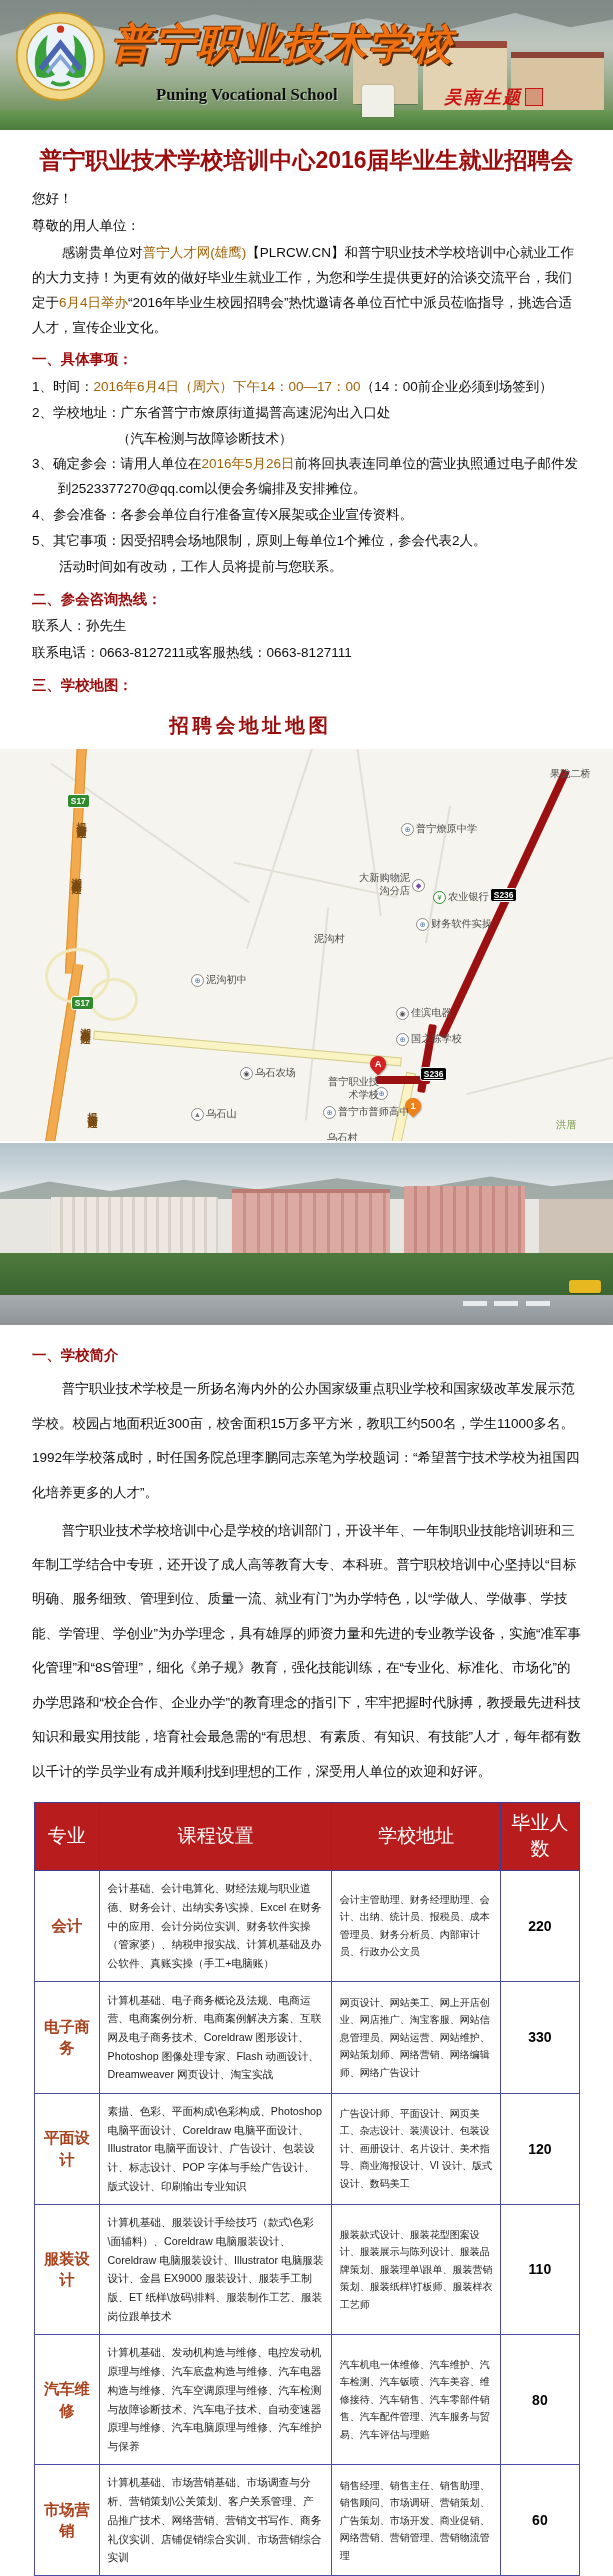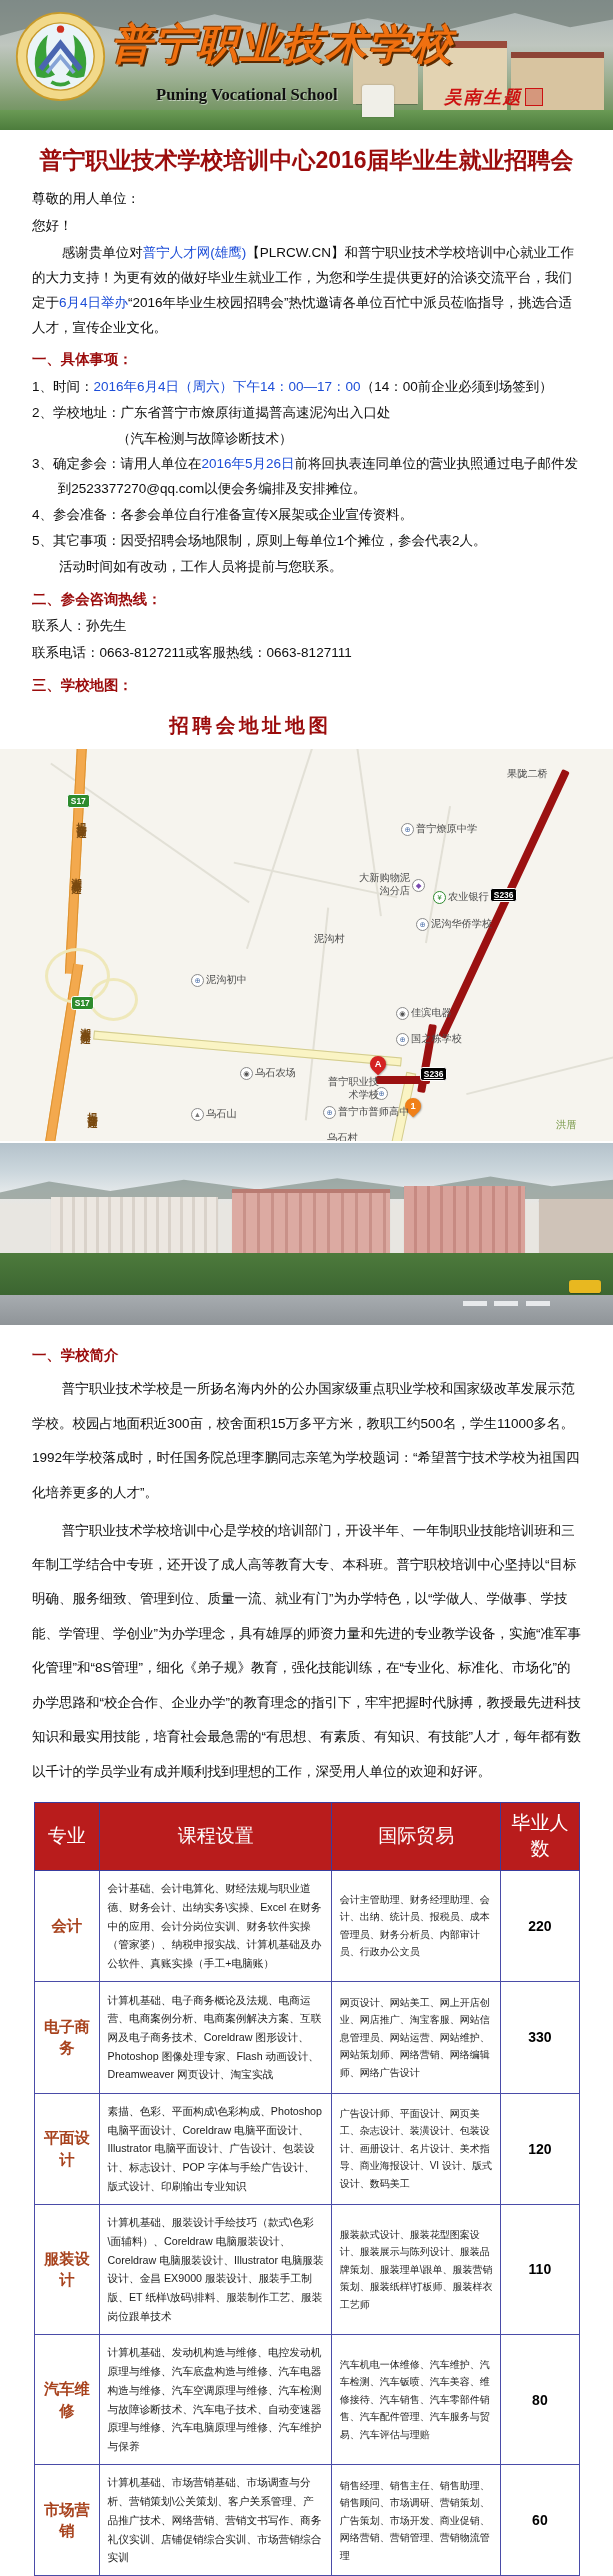--- a/index.html
+++ b/index.html
@@ -25,21 +25,21 @@
   .seal{display:inline-block;width:16px;height:16px;border:1.9px solid #cc1111;background:rgba(204,17,17,.25);
     vertical-align:-2.8px;margin-left:2.8px;}
 
   
   .main-title{padding:15px 7.4px 7.4px 7.4px;text-align:center;font-size:23px;font-weight:bold;color:#9b0c0c;letter-spacing:0px;}
 
   
   .content{padding:1.9px 32px 0 32px;font-size:13.5px;line-height:1.85;color:#0d0d0d;}
   .content p{margin:1.9px 0;}
   .indent{text-indent:2.2em;}
-  .red{color:#1d4ed8;}
+  .red{color:#a16207;}
   .sec-heading{color:#9b0c0c;font-weight:bold;font-size:14.4px;margin:5.6px 0 1.9px 0;}
   .item{padding-left:1.9em;text-indent:-1.9em;margin:0.9px 0;}
   .item-sub{margin-left:6.3em;}
   .item-sub2{margin-left:2em;}
   .map-title{margin:9.3px 0 5.6px 0;text-align:center;font-size:19.5px;font-weight:bold;color:#9b0c0c;letter-spacing:3.7px;
     transform:translateX(-56px);}
 
   
   .map{position:relative;width:613px;height:392px;background:#f6f4ee;overflow:hidden;margin-top:5.6px;}
   .mroad{position:absolute;}
@@ -109,22 +109,22 @@
       </svg>
     </div>
     <div class="school-name">普宁职业技术学校</div>
     <div class="school-en">Puning Vocational School</div>
     <div class="signature"><span>吴南生题</span><span class="seal"></span></div>
   </header>
 
   <div class="main-title">普宁职业技术学校培训中心2016届毕业生就业招聘会</div>
 
   <div class="content">
+    <p>您好！</p>
     <p>尊敬的用人单位：</p>
-    <p>您好！</p>
     <p class="indent"><span>感谢贵单位对</span><span class="red">普宁人才网(雄鹰)</span><span>【PLRCW.CN】和普宁职业技术学校培训中心就业工作的大力支持！为更有效的做好毕业生就业工作，为您和学生提供更好的洽谈交流平台，我们定于</span><span class="red">6月4日举办</span><span>“2016年毕业生校园招聘会”热忱邀请各单位百忙中派员莅临指导，挑选合适人才，宣传企业文化。</span></p>
 
     <div class="sec-heading">一、具体事项：</div>
     <div class="item"><span>1、时间：</span><span class="red">2016年6月4日（周六）下午14：00—17：00</span><span>（14：00前企业必须到场签到）</span></div>
     <div class="item">2、学校地址：广东省普宁市燎原街道揭普高速泥沟出入口处</div>
     <div class="item-sub">（汽车检测与故障诊断技术）</div>
     <div class="item"><span>3、确定参会：请用人单位在</span><span class="red">2016年5月26日</span><span>前将回执表连同单位的营业执照通过电子邮件发到2523377270@qq.com以便会务编排及安排摊位。</span></div>
     <div class="item">4、参会准备：各参会单位自行准备宣传X展架或企业宣传资料。</div>
     <div class="item">5、其它事项：因受招聘会场地限制，原则上每单位1个摊位，参会代表2人。</div>
     <div class="item-sub2">活动时间如有改动，工作人员将提前与您联系。</div>
@@ -181,25 +181,25 @@
     <div class="poi" style="left:191px;top:359px;color:#777;">▲</div>
     <div class="poi" style="left:323px;top:357px;">⊕</div>
 
     <div class="pin a" style="left:370px;top:307px;">
         <span>A</span>
       </div>
     <div class="pin one" style="left:405px;top:349px;">
         <span>1</span>
       </div>
 
-    <div class="mlabel" style="left:507px;top:18.6px;">果陇二桥</div>
+    <div class="mlabel" style="left:550px;top:18.6px;">果陇二桥</div>
     <div class="mlabel" style="left:416px;top:74px;">普宁燎原中学</div>
     <div class="mlabel wrap" style="left:358px;top:123px;">大新购物泥沟分店</div>
     <div class="mlabel" style="left:448px;top:142px;">农业银行</div>
-    <div class="mlabel" style="left:431px;top:169px;">泥沟华侨学校</div>
+    <div class="mlabel" style="left:431px;top:169px;">财务软件实操</div>
     <div class="mlabel" style="left:314px;top:184px;">泥沟村</div>
     <div class="mlabel" style="left:206px;top:225px;">泥沟初中</div>
     <div class="mlabel" style="left:411px;top:258px;">佳滨电器</div>
     <div class="mlabel" style="left:411px;top:284px;">国之栋学校</div>
     <div class="mlabel" style="left:255px;top:318px;">乌石农场</div>
     <div class="mlabel wrap" style="left:327px;top:327px;">普宁职业技术学校</div>
     <div class="mlabel" style="left:206px;top:359px;">乌石山</div>
     <div class="mlabel" style="left:338px;top:357px;">普宁市普师高中</div>
     <div class="mlabel green" style="left:556px;top:370px;">洪厝</div>
     <div class="mlabel" style="left:327px;top:383px;">乌石村</div>
@@ -223,21 +223,21 @@
     <div class="sec-heading" style="margin-top:15px;">一、学校简介</div>
     <p class="indent">普宁职业技术学校是一所扬名海内外的公办国家级重点职业学校和国家级改革发展示范学校。校园占地面积近300亩，校舍面积15万多平方米，教职工约500名，学生11000多名。1992年学校落成时，时任国务院总理李鹏同志亲笔为学校题词：“希望普宁技术学校为祖国四化培养更多的人才”。</p>
     <p class="indent">普宁职业技术学校培训中心是学校的培训部门，开设半年、一年制职业技能培训班和三年制工学结合中专班，还开设了成人高等教育大专、本科班。普宁职校培训中心坚持以“目标明确、服务细致、管理到位、质量一流、就业有门”为办学特色，以“学做人、学做事、学技能、学管理、学创业”为办学理念，具有雄厚的师资力量和先进的专业教学设备，实施“准军事化管理”和“8S管理”，细化《弟子规》教育，强化技能训练，在“专业化、标准化、市场化”的办学思路和“校企合作、企业办学”的教育理念的指引下，牢牢把握时代脉搏，教授最先进科技知识和最实用技能，培育社会最急需的“有思想、有素质、有知识、有技能”人才，每年都有数以千计的学员学业有成并顺利找到理想的工作，深受用人单位的欢迎和好评。</p>
   </div>
 
   <table class="majors">
     <thead>
       <tr>
         <th style="width:54px;">专业</th>
         <th style="width:234px;">课程设置</th>
-        <th style="width:169px;">国际贸易</th>
+        <th style="width:169px;">学校地址</th>
         <th style="width:67px;">毕业人数</th>
       </tr>
     </thead>
     <tbody>
         <tr>
           <td class="cell-major">会计</td>
           <td class="cell-courses">会计基础、会计电算化、财经法规与职业道德、财务会计、出纳实务\实操、Excel 在财务中的应用、会计分岗位实训、财务软件实操（管家婆）、纳税申报实战、计算机基础及办公软件、真账实操（手工+电脑账）</td>
           <td class="cell-jobs">会计主管助理、财务经理助理、会计、出纳、统计员、报税员、成本管理员、财务分析员、内部审计员、行政办公文员</td>
           <td class="cell-count">220</td>
         </tr>

